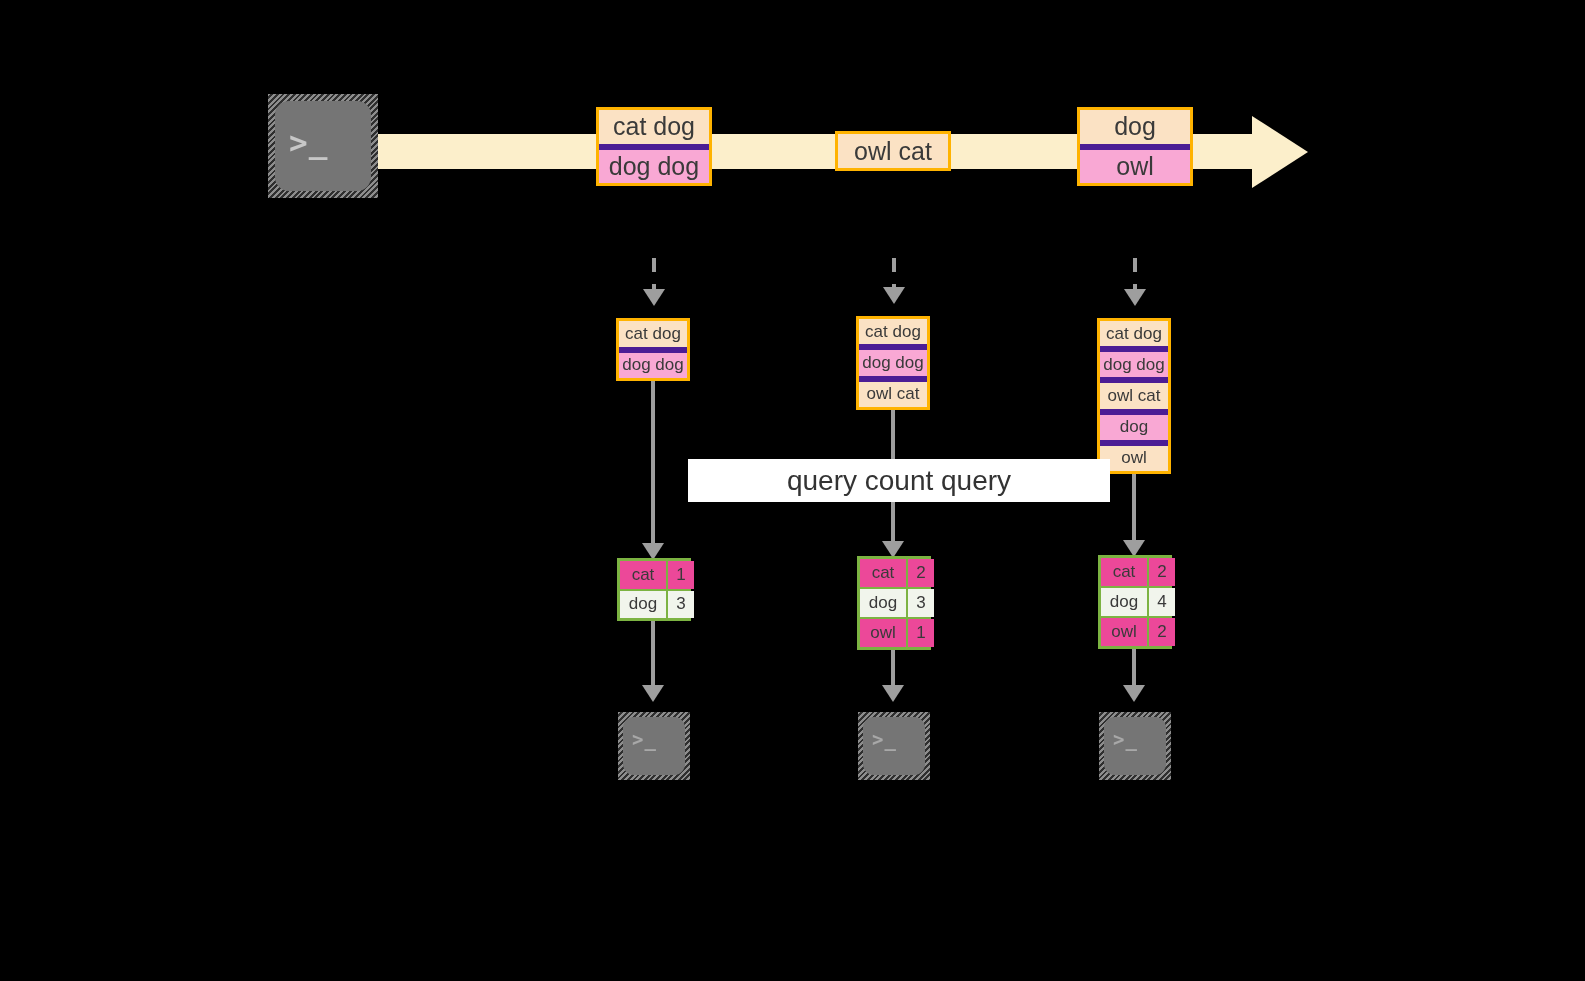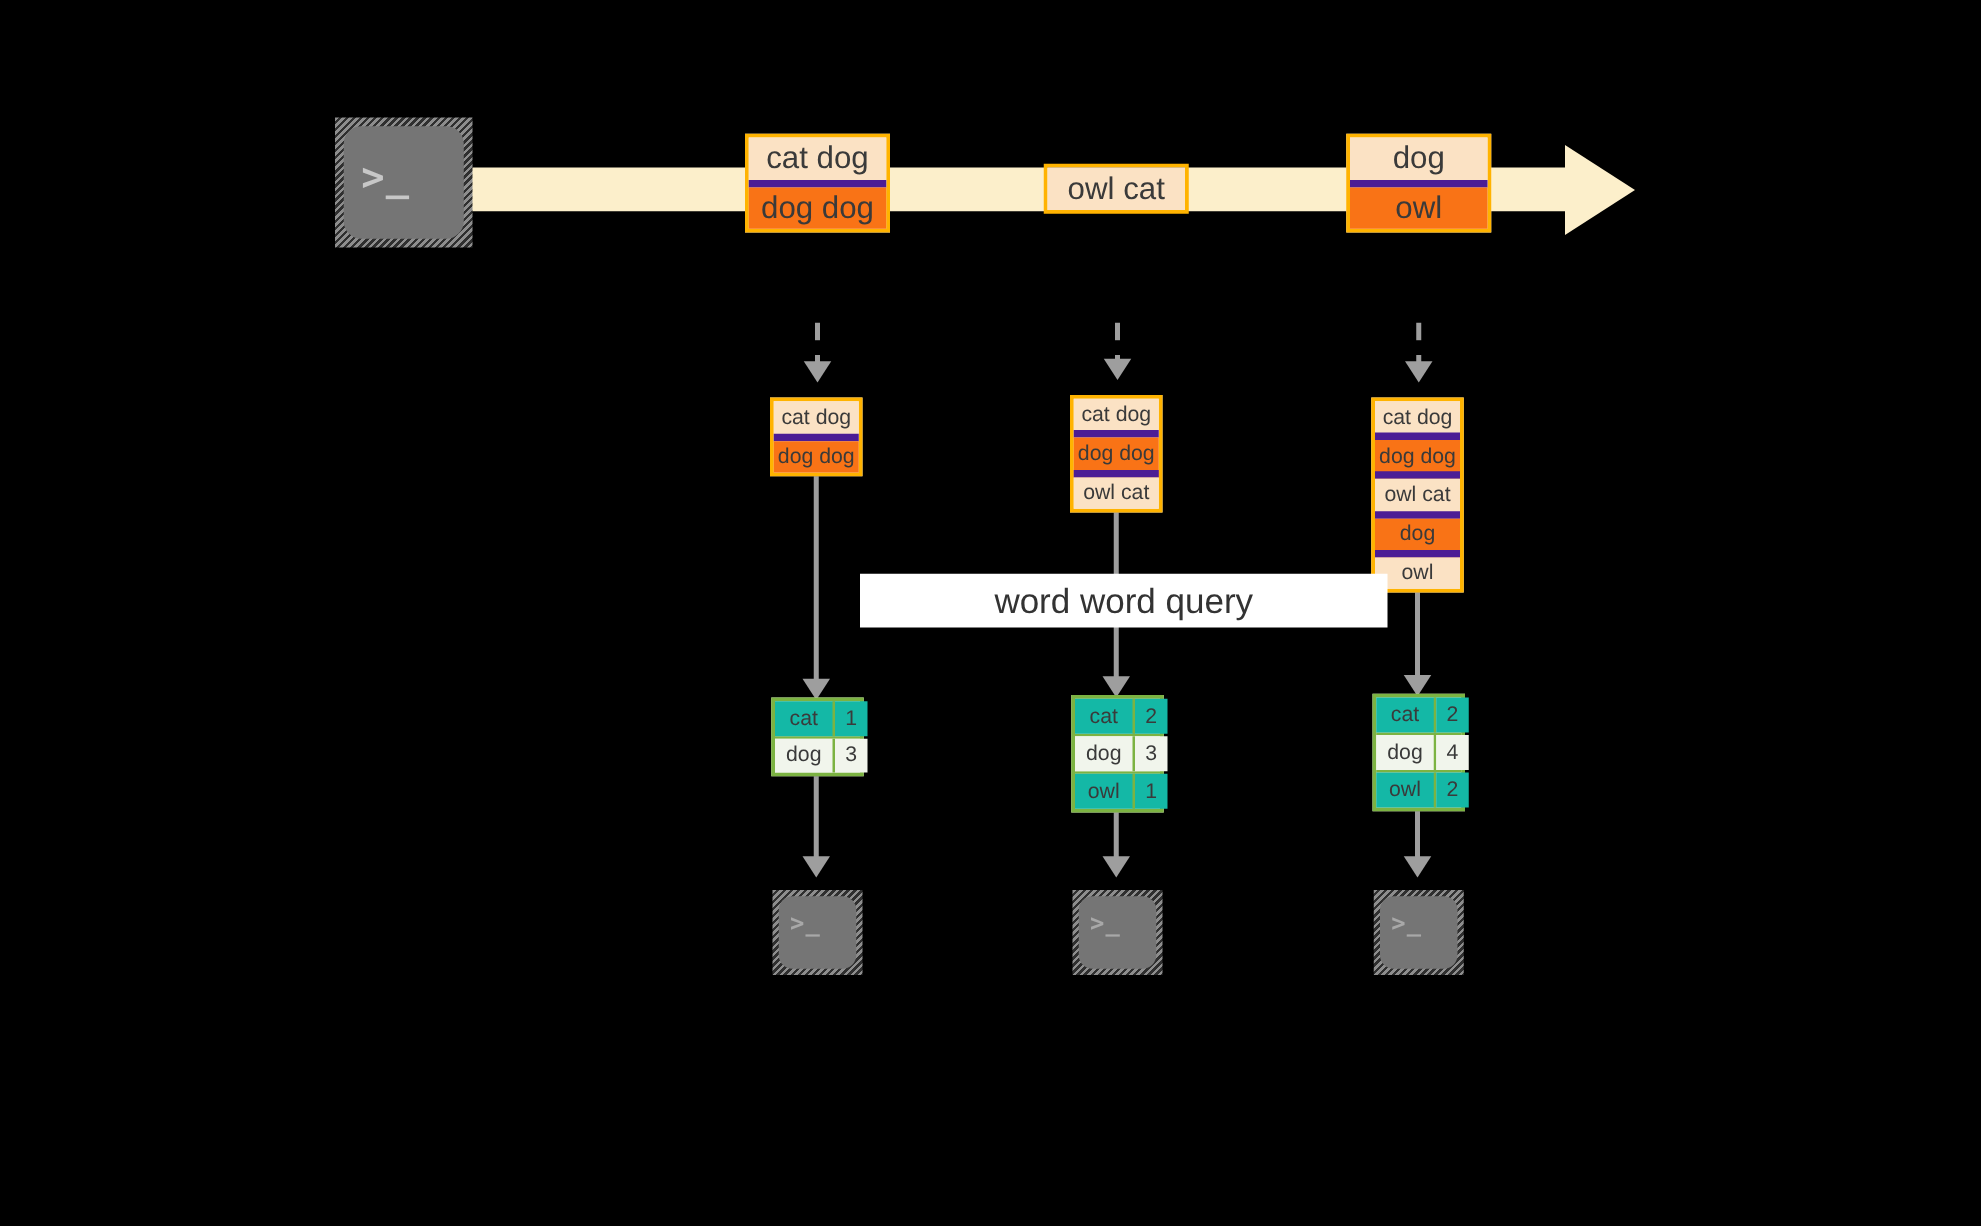--- a/index.html
+++ b/index.html
@@ -91,21 +91,21 @@
     flex: 1 1 auto;
     display: flex;
     align-items: center;
     justify-content: center;
     color: #3a3a3a;
     white-space: nowrap;
     border-bottom: 6px solid #4c1d95;
   }
   .msg-row:last-child { border-bottom: none; }
   .msg-row.dark  { background: #fbe2c4; }
-  .msg-row.light { background: #f97316; }
+  .msg-row.light { background: #f9a8d4; }
 
   
   .msg-box.lg .msg-row { font-size: 25px; }
   
   .msg-box.sm .msg-row { font-size: 17px; }
 
   
   .res-box {
     position: absolute;
     box-sizing: border-box;
@@ -131,21 +131,21 @@
     color: #3a3a3a;
     white-space: nowrap;
   }
   .res-cell.key {
     flex: 0 0 48px;
     border-right: 2px solid #7cb342;
   }
   .res-cell.val {
     flex: 0 0 26px;
   }
-  .res-row.dark  .res-cell { background: #14b8a6; }
+  .res-row.dark  .res-cell { background: #ec4899; }
   .res-row.light .res-cell { background: #f1f5ec; }
 
   
   .conn {
     position: absolute;
     background: #9e9e9e;
     width: 4px;
   }
   .conn-dash {
     position: absolute;
@@ -310,16 +310,16 @@
   <div class="conn" style="left:1132px; top:649px; height:40px;"></div>
   <div class="conn-head" style="left:1123px; top:685px;"></div>
 
   <div class="term term-small" style="left:1099px; top:712px; width:72px; height:68px;">
     <div class="term-inner">
       <span class="term-glyph">&gt;_</span>
     </div>
   </div>
 
   <div class="banner" style="left:688px; top:459px; width:422px; height:43px;">
-    <span>word word query</span>
+    <span>query count query</span>
   </div>
 
 </div>
 
 </body></html>

